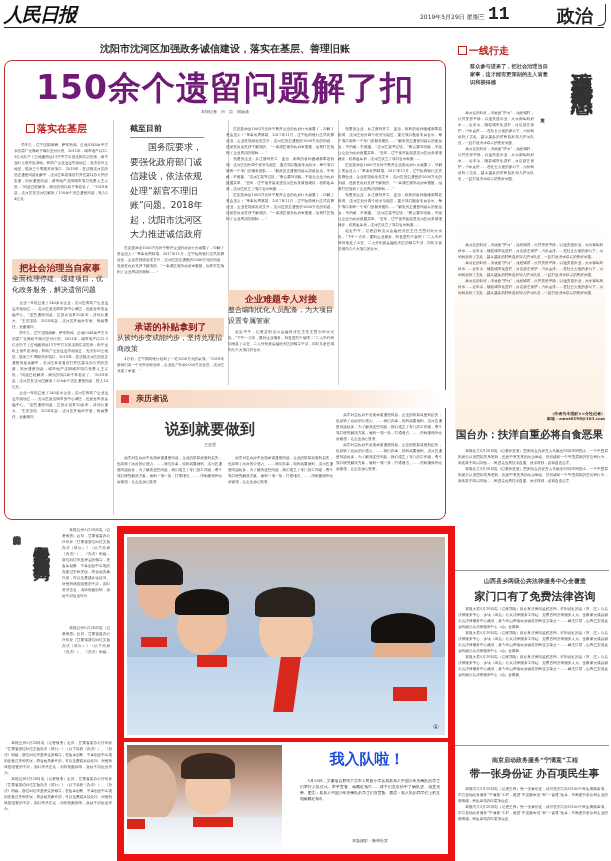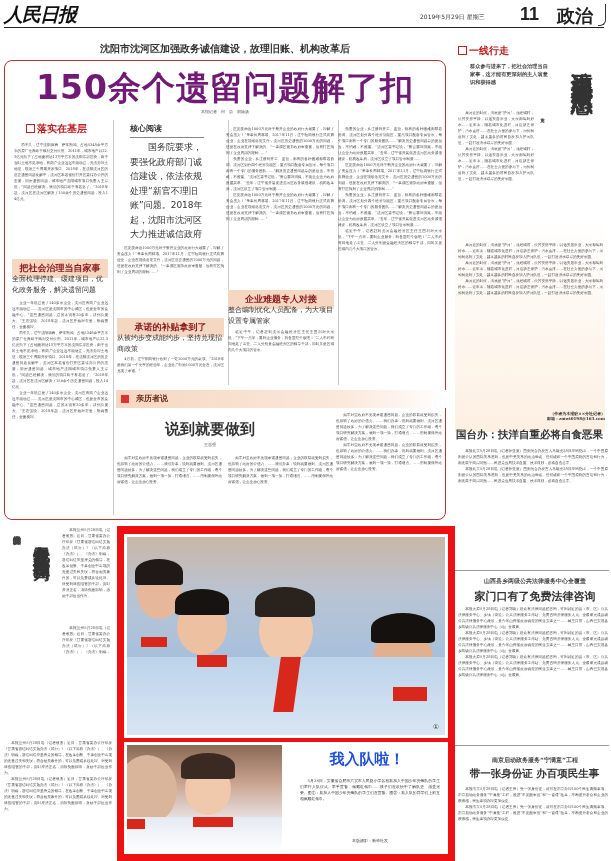--- a/index.html
+++ b/index.html
@@ -4,21 +4,21 @@
 <style>
 *{box-sizing:border-box;margin:0;padding:0}
 html,body{width:611px;height:861px;overflow:hidden;background:#fff}
 body{position:relative;font-family:"DejaVu Serif",serif;color:#222}
 .abs{position:absolute}
 .txt{font-size:3.6px;line-height:6px;color:#444;text-align:justify;overflow:hidden;word-break:break-all}
 .txt p{text-indent:2em}
 .masthead-logo{left:4px;top:2px;font-size:19px;font-style:italic;font-weight:bold;letter-spacing:-1px;font-family:"DejaVu Serif",serif;color:#111}
 .rule{left:4px;top:27px;width:600px;height:1px;background:#222}
 .date{left:420px;top:13px;font-size:6px;color:#333;font-family:"DejaVu Sans",sans-serif}
-.pagenum{left:520px;top:4px;font-size:18px;font-weight:bold;font-family:Liberation Sans, sans-serif}
+.pagenum{left:488px;top:4px;font-size:18px;font-weight:bold;font-family:Liberation Mono, monospace}
 .section{left:557px;top:4px;font-size:18px;font-weight:bold;font-family:"DejaVu Serif",serif;color:#222}
 .sec-bracket{left:598px;top:4px;width:8px;height:22px;border-right:1.5px solid #333;border-bottom:1.5px solid #333;border-radius:0 0 6px 0}
 .mainbox{left:4px;top:60px;width:442px;height:460px;border:1px solid #b33;border-radius:8px;background:#fff}
 .kicker{left:80px;top:42px;width:290px;text-align:center;font-size:10px;font-weight:bold;background:#fff;color:#333;font-family:"DejaVu Serif",serif}
 .headline{left:0;top:66px;width:450px;text-align:center;font-size:33px;font-weight:bold;font-family:"DejaVu Sans",sans-serif;color:#701a75;letter-spacing:1px}
 .byline{left:150px;top:109px;width:150px;text-align:center;font-size:4px;color:#555}
 .red-head{font-family:"DejaVu Sans",sans-serif;font-weight:bold;color:#b22;font-size:10px}
 .sub-band{background:#f6d7c2;color:#8a1a1a;font-family:"DejaVu Sans",sans-serif;font-weight:bold;font-size:9px;text-align:center;padding:3px 0}
 .sub-dek{font-size:7px;line-height:11px;color:#333;font-family:"DejaVu Sans",sans-serif}
 .core-title{font-size:8px;font-weight:bold;color:#333;font-family:"DejaVu Sans",sans-serif;border-bottom:1px solid #888;padding-bottom:3px}
@@ -54,41 +54,41 @@
 <body>
 
 <div class="abs masthead-logo">人民日报</div>
 <div class="abs date">2019年5月29日 星期三</div>
 <div class="abs pagenum">11</div>
 <div class="abs section">政治</div>
 <div class="abs sec-bracket"></div>
 <div class="abs rule"></div>
 
 <div class="abs mainbox"></div>
-<div class="abs kicker">沈阳市沈河区加强政务诚信建设，故理旧账、机构改革后</div>
+<div class="abs kicker">沈阳市沈河区加强政务诚信建设，落实在基层、善理旧账</div>
 <div class="abs headline">150余个遗留问题解了扣</div>
 <div class="abs byline">本报记者　何　勇　胡婧扬</div>
 
 <div class="abs red-head" style="left:26px;top:122px;">
   <span style="display:inline-block;width:9px;height:9px;border:1.5px solid #b22;margin-right:2px;vertical-align:-1px"></span><span>落实在基层</span>
 </div>
 <div class="abs txt" style="left:14px;top:142px;width:94px;height:112px">
     <p>前不久，辽宁沈阳德腾、萨车斯鸿、占地5348余平方米的原厂仓库终于顺利交付使用。2011年，城市地产以22.3亿元拍下了占地面积达13万平方米的沈阳东部区块，由于当时土地不见净地，有两户企业迟迟不能动迁，无法办理土地证，耽误三个周期开发项目。2018年，在沈阳沈河区的历史遗留问题化解中，沈河区本着省份打开区委转办公开的态度，旧房遗留问题，城市地产沈阳城市项目负责人王岸说，“问题已经解决，我们的项目终于有着落了。”2018年起，沈河区在沈河区解决了150余个历史遗留问题，投入14亿元。</p>
   </div>
 <div class="abs sub-band" style="left:12px;top:259px;width:96px">把社会治理当自家事</div>
 <div class="abs sub-dek" style="left:12px;top:274px;width:96px">全面梳理停建、缓建项目，优化政务服务，解决遗留问题</div>
 <div class="abs txt" style="left:12px;top:300px;width:96px;height:212px">
     <p>企业一年说迁差了140多家企业，沈河区有两户企业迟迟不能动迁……沈河区是沈阳市的中心城区，也是全市的金融中心。“这些遗留问题，总的来说有20多年，部分跨度大。”王志强说。2018年起，沈河区开始对存量，明确责任，全面梳理。</p>
     <p>前不久，辽宁沈阳德腾、萨车斯鸿、占地5348余平方米的原厂仓库终于顺利交付使用。2011年，城市地产以22.3亿元拍下了占地面积达13万平方米的沈阳东部区块，由于当时土地不见净地，有两户企业迟迟不能动迁，无法办理土地证，耽误三个周期开发项目。2018年，在沈阳沈河区的历史遗留问题化解中，沈河区本着省份打开区委转办公开的态度，旧房遗留问题，城市地产沈阳城市项目负责人王岸说，“问题已经解决，我们的项目终于有着落了。”2018年起，沈河区在沈河区解决了150余个历史遗留问题，投入14亿元。</p>
     <p>企业一年说迁差了140多家企业，沈河区有两户企业迟迟不能动迁……沈河区是沈阳市的中心城区，也是全市的金融中心。“这些遗留问题，总的来说有20多年，部分跨度大。”王志强说。2018年起，沈河区开始对存量，明确责任，全面梳理。</p>
   </div>
 
 <div class="abs col-rule" style="left:113px;top:120px;height:395px"></div>
 
-<div class="abs core-title" style="left:130px;top:123px;width:74px">核心阅读</div>
+<div class="abs core-title" style="left:130px;top:123px;width:74px">截至目前</div>
 <div class="abs core-body" style="left:130px;top:140px;width:80px;height:100px;overflow:hidden">国务院要求，要强化政府部门诚信建设，依法依规处理“新官不理旧账”问题。2018年起，沈阳市沈河区大力推进诚信政府建设，解决了诸多历史遗留问题；同时，完善机构设置，为重点项目配备项目管家，营商环境不断优化。</div>
 
 <div class="abs txt" style="left:117px;top:245px;width:107px;height:42px">
     <p>区见技商达1000万元对于新开企业的政府行大致要了，理解了资金压力！”董事长周林瑞。2017年11月，辽宁桓两银行正式向辉营业，企业在现场落定文件，沈河区历史遗留的1000万元的问题，还是在政府支持下解决的。“一事摆区需形政府审查被，但有打区找到了企业局部的限制……”</p>
   </div>
 <div class="abs sub-band" style="left:117px;top:318px;width:107px">承诺的补贴拿到了</div>
 <div class="abs sub-dek" style="left:117px;top:333px;width:107px">从被约步变成能约步，坚持兑现招商政策</div>
 <div class="abs txt" style="left:117px;top:356px;width:107px;height:26px">
     <p>4月初，辽宁阳两银行收到了一笔1000万元的款项。“2018年是我们第一个完整的经营年，企业落户补贴1000万元全在，沈河区兑现了承诺。”</p>
   </div>

